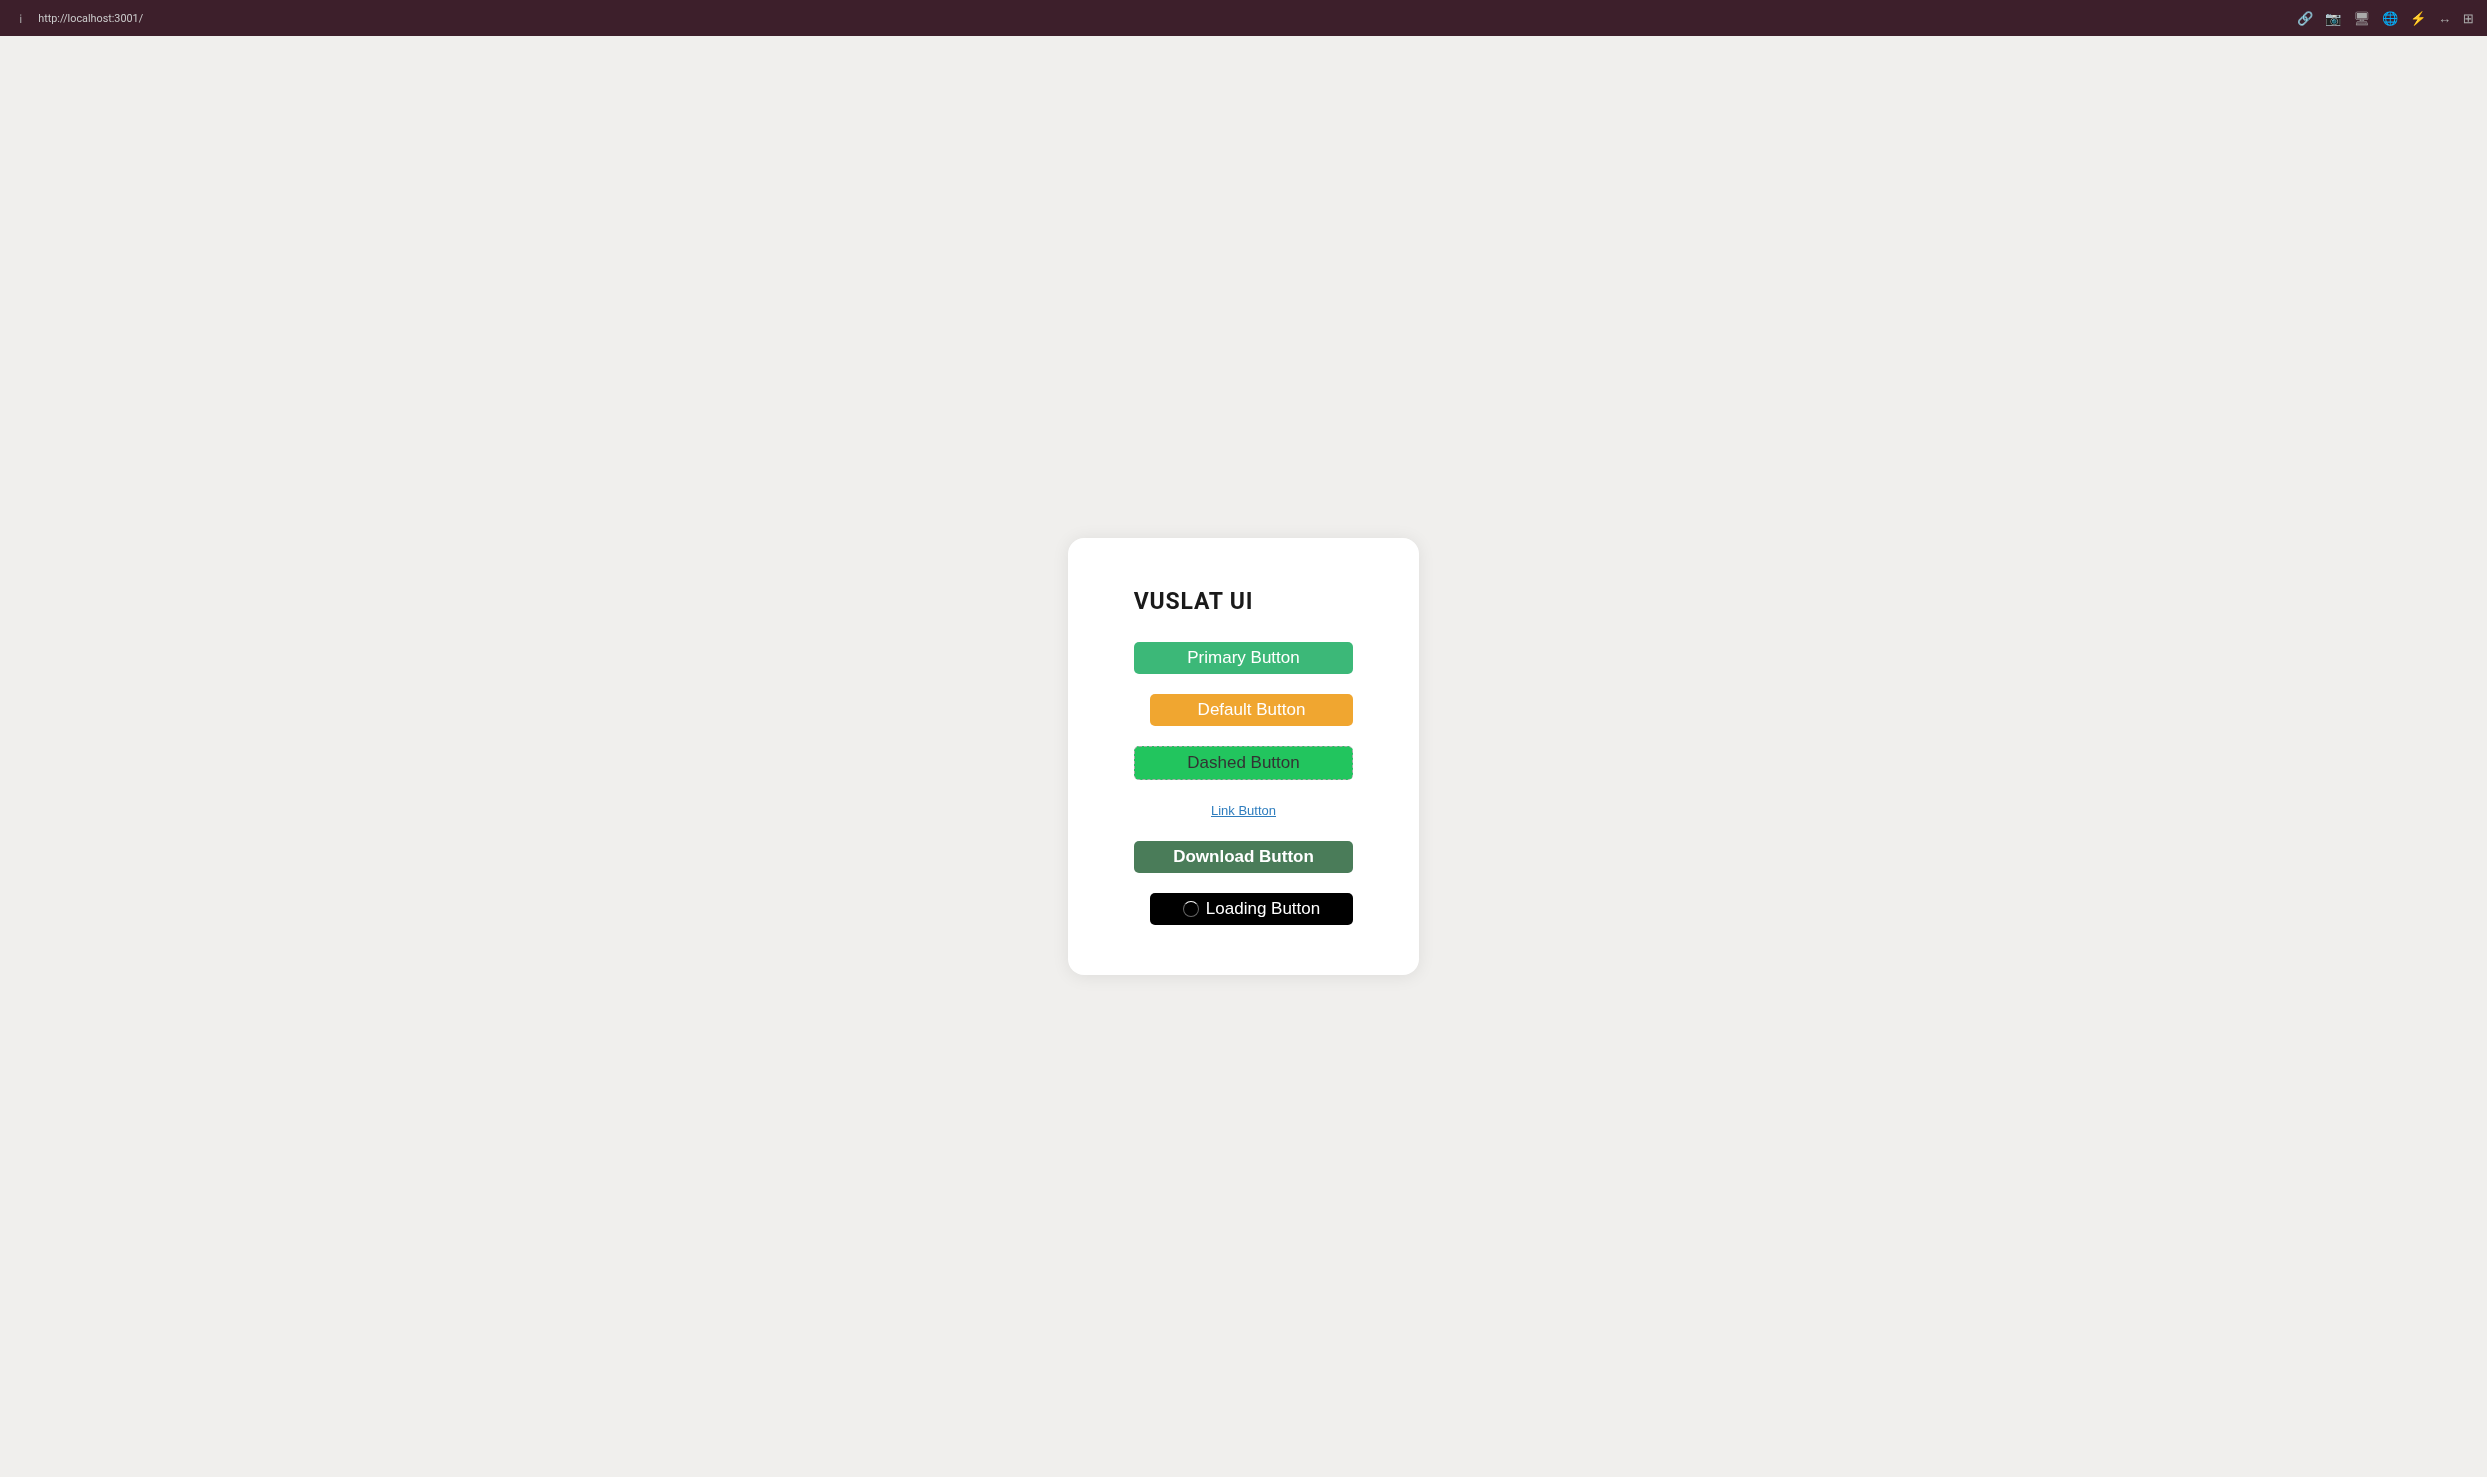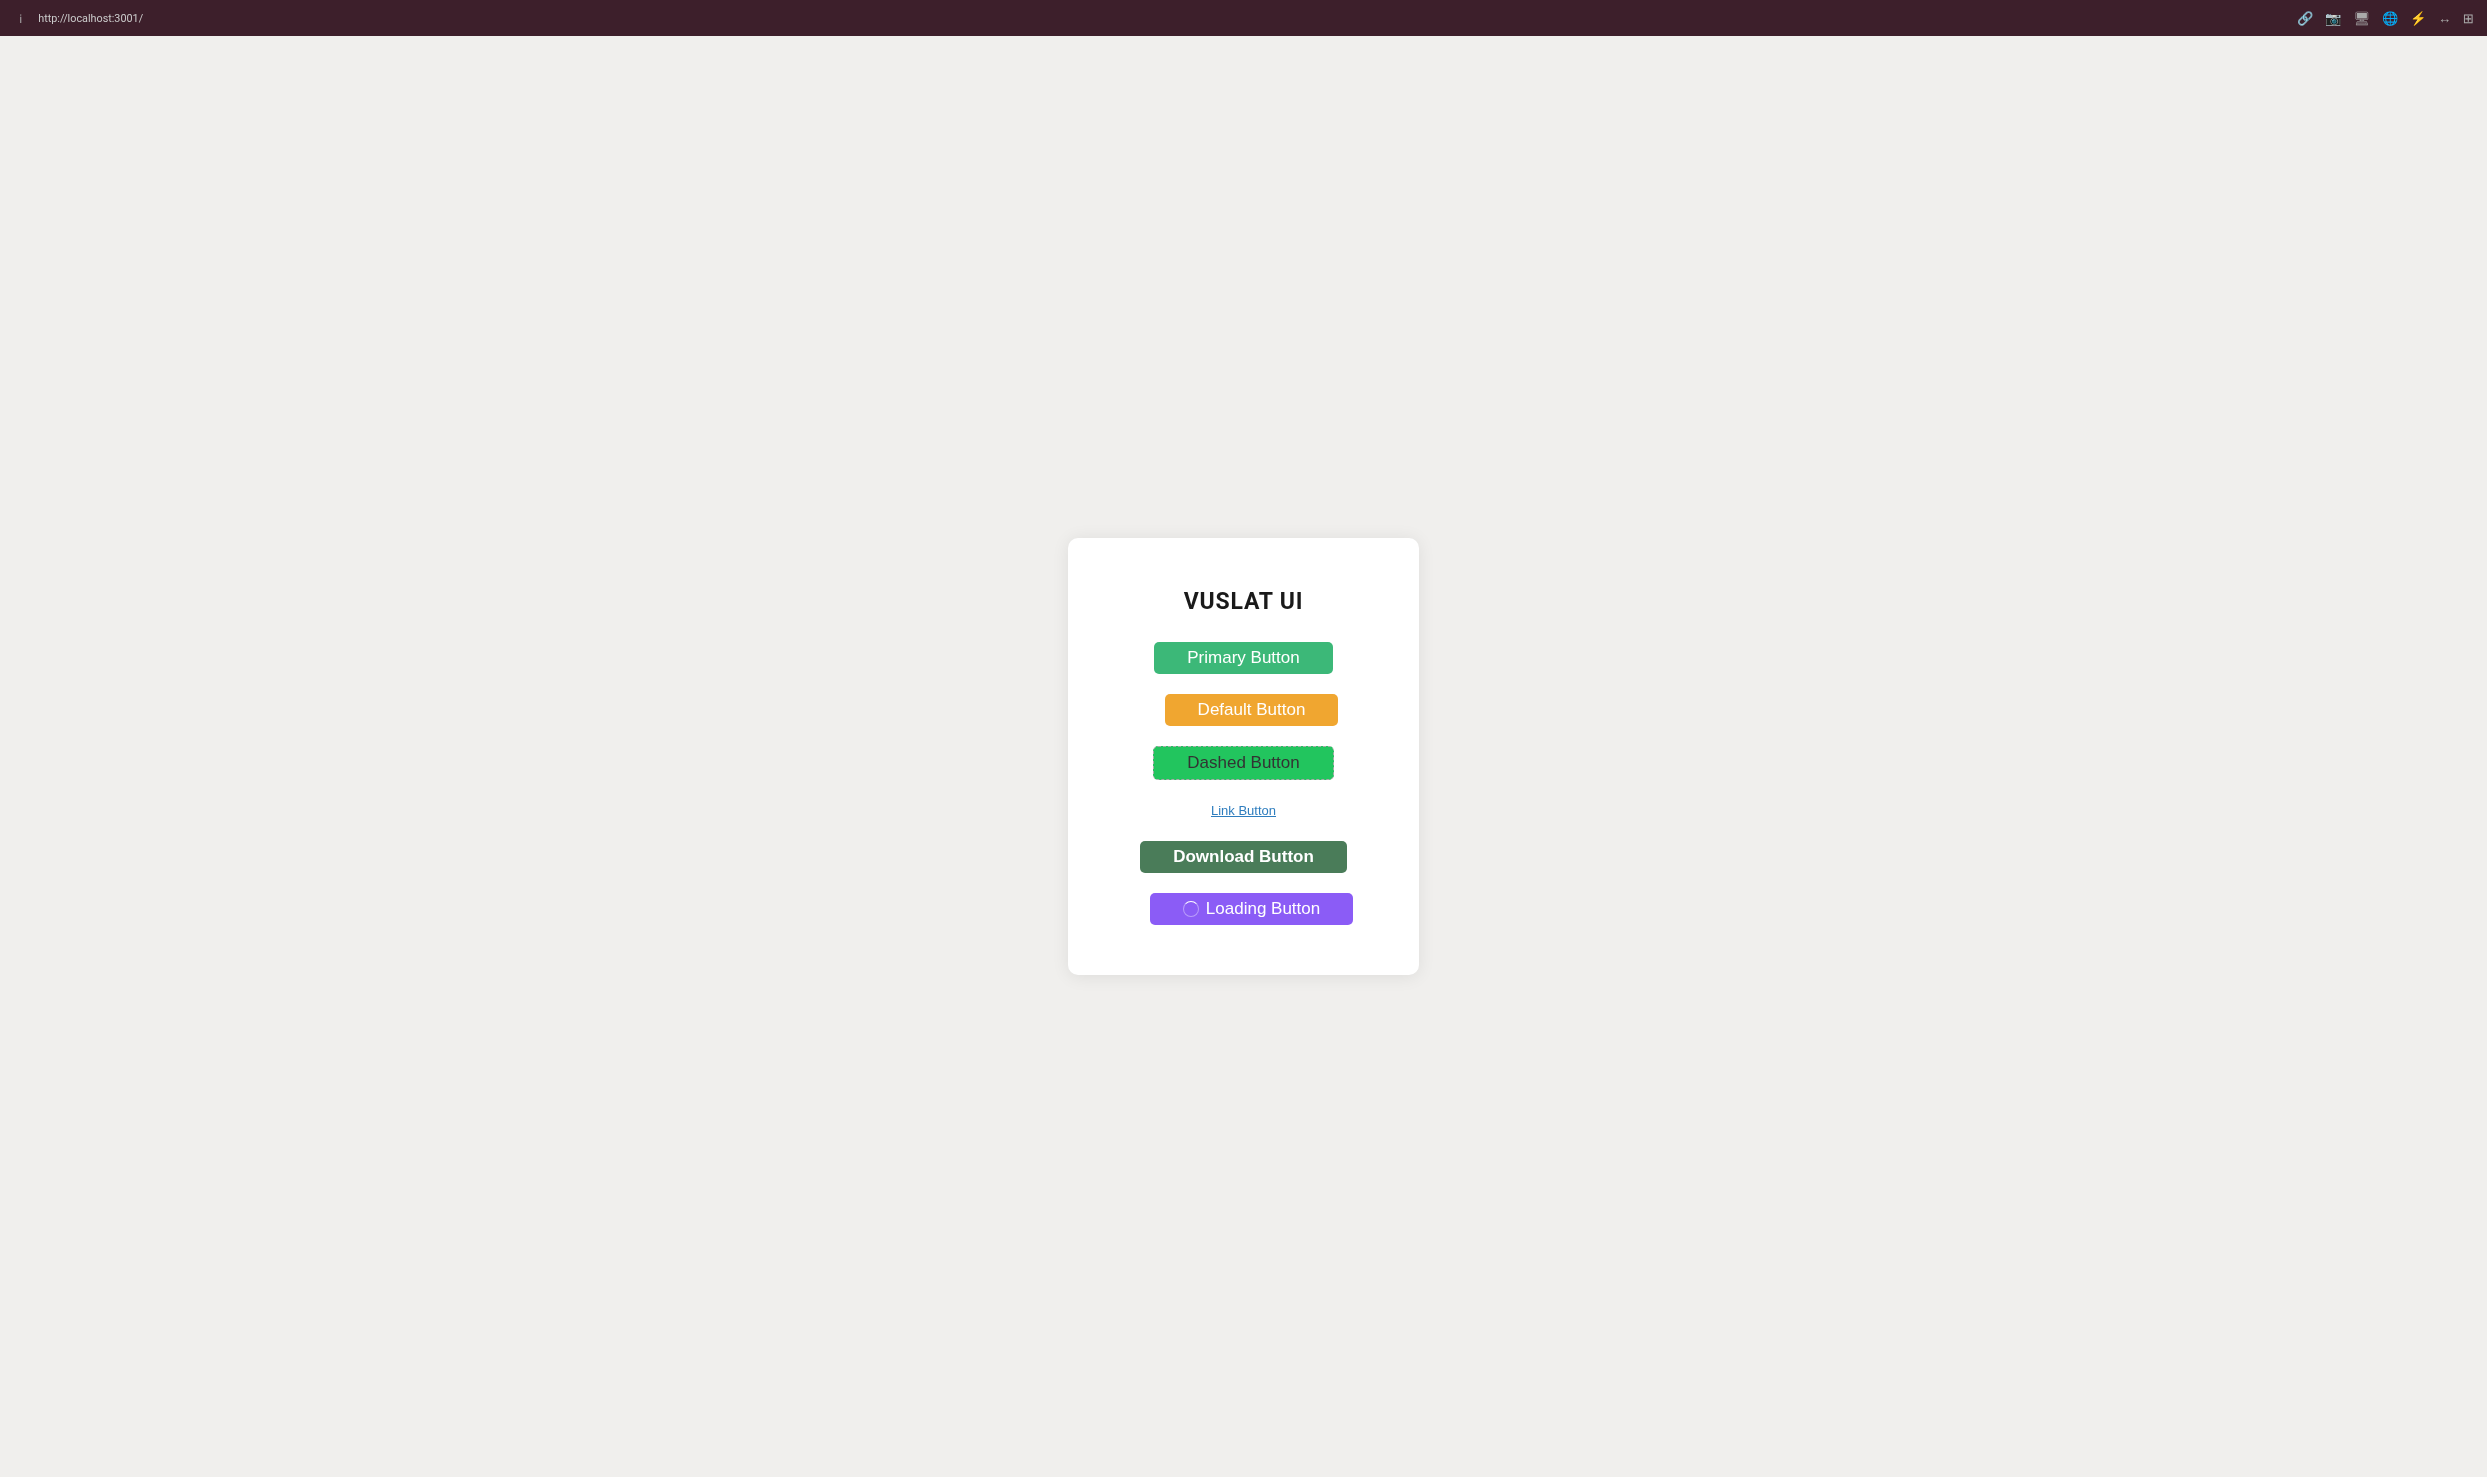--- a/index.html
+++ b/index.html
@@ -61,26 +61,25 @@
       display: flex;
       align-items: center;
       justify-content: center;
       padding: 33px;
       background: #f0efed;
     }
 
     
     .card {
       background: #ffffff;
-      border-radius: 10px;
+      border-radius: 16px;
       box-shadow: 0 1.7px 16.5px rgba(0, 0, 0, 0.08);
       padding: 50px 66px;
       display: flex;
       flex-direction: column;
-      align-items: center;
       gap: 20px;
       min-width: 348px;
     }
 
     .card-title {
       font-size: 23px;
       font-weight: 700;
       color: #1a1a1a;
       letter-spacing: 0.8px;
       margin-bottom: 6.6px;
@@ -133,21 +132,21 @@
     }
 
     .btn-download {
       background-color: #4a7c59;
       color: #ffffff;
       border: none;
       font-weight: bold;
     }
 
     .btn-loading {
-      background-color: #8b5cf6;
+      background-color: #000000;
       color: #ffffff;
       border: none;
       margin-left: 16px;
     }
 
     .loading-spinner {
       width: 16.5px;
       height: 16.5px;
       border: 1.7px solid rgba(255, 255, 255, 0.4);
       border-top-color: #ffffff;

